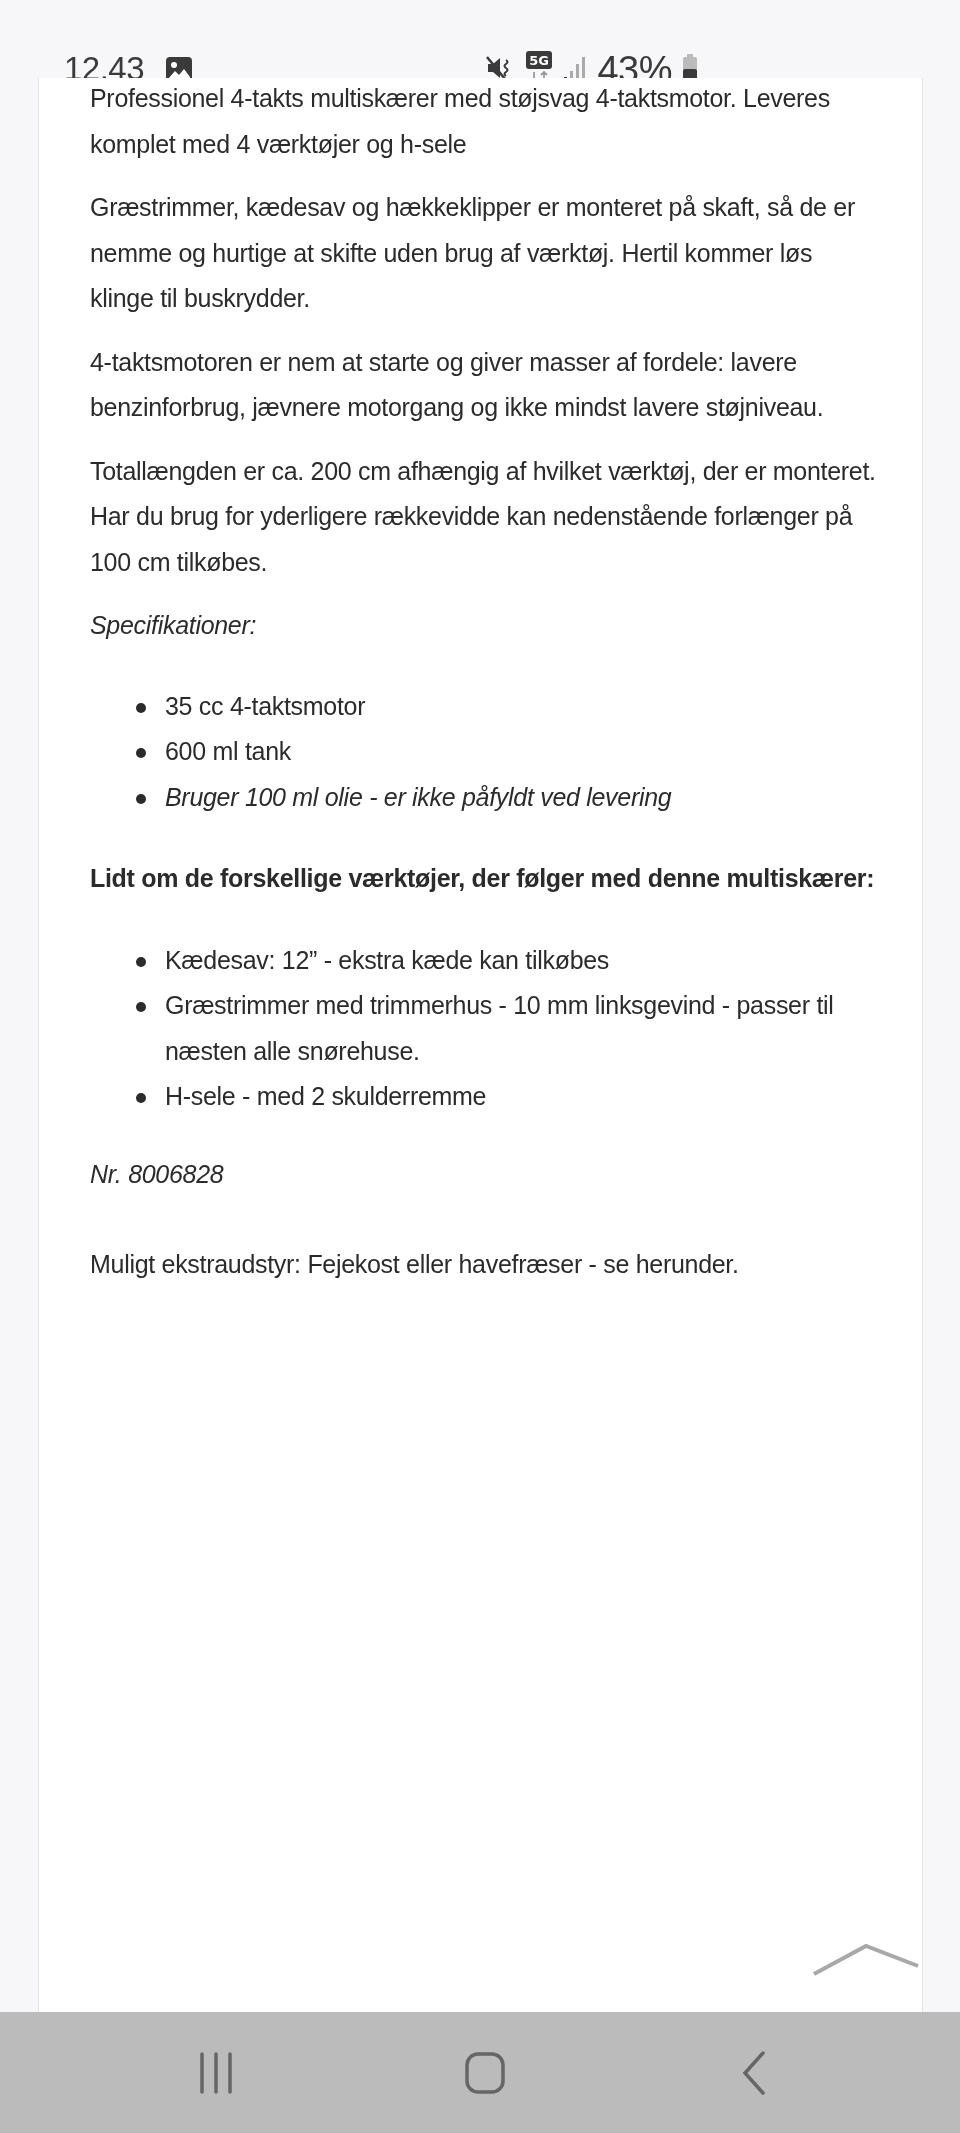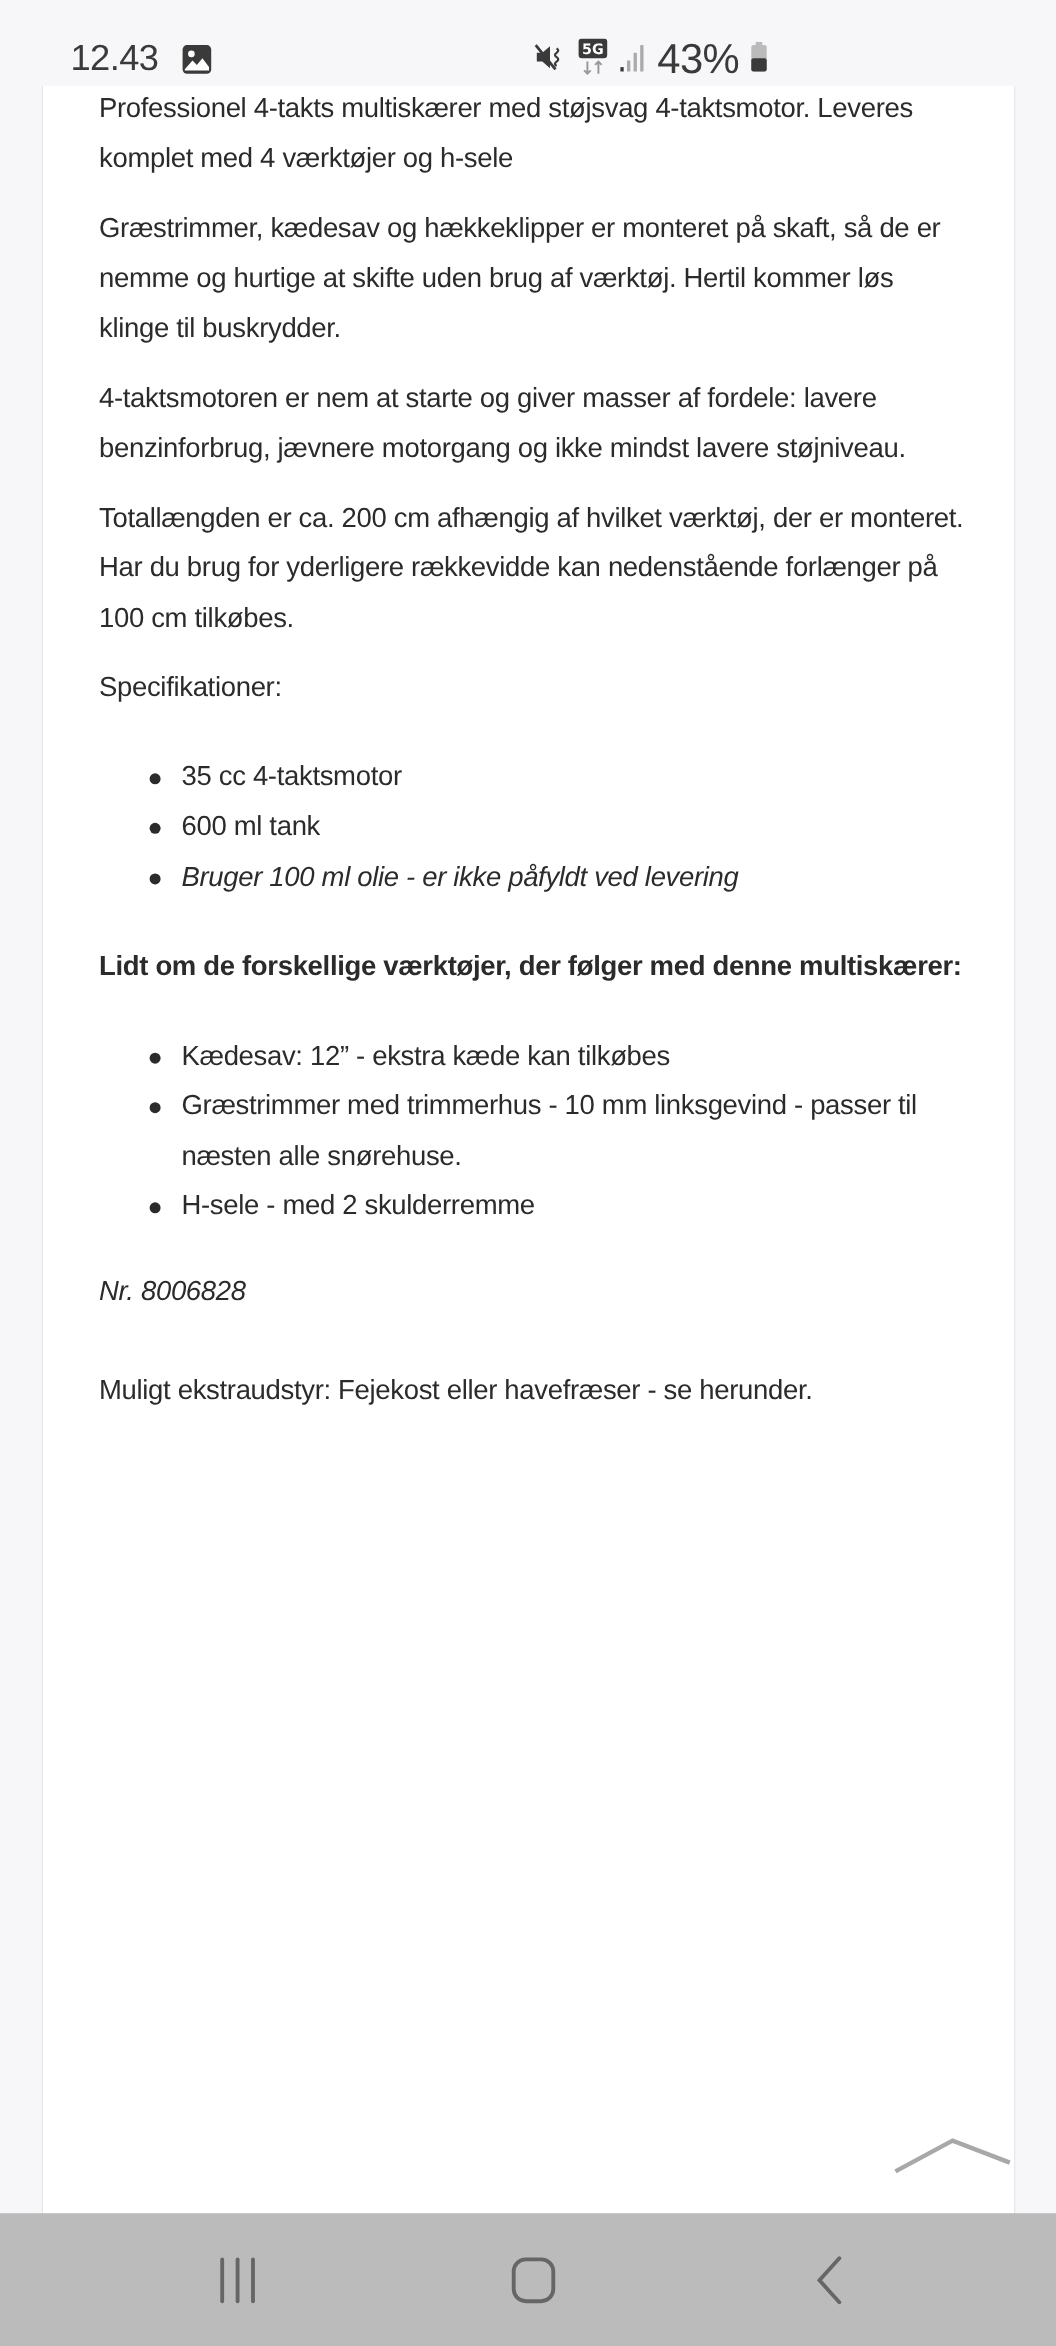--- a/index.html
+++ b/index.html
@@ -1,35 +1,35 @@
 <!DOCTYPE html>
 <html><head>
 <meta charset="utf-8">
 <style>
   * { box-sizing: border-box; margin: 0; padding: 0; }
   html, body { width: 960px; height: 2133px; overflow: hidden; background: #f7f7f9; }
   body { position: relative; font-family: "Liberation Sans", "DejaVu Sans", sans-serif; color: #2a2a2a; }
 
-  .status-bar { position: absolute; left: 0; top: 0; width: 760px; height: 78px; background: #f7f7f9; }
+  .status-bar { position: absolute; left: 0; top: 16px; width: 760px; height: 78px; background: #f7f7f9; }
   .status-time { position: absolute; left: 64px; top: 34px; font-size: 33px; color: #3a3a3a; letter-spacing: -0.5px; }
   .status-left-icon { position: absolute; left: 165px; top: 40px; width: 28px; height: 28px; }
   .status-right { position: absolute; right: 62px; top: 34px; height: 40px; display: flex; align-items: center; gap: 10px; }
   .status-battery-text { font-size: 38px; color: #3a3a3a; letter-spacing: -0.5px; }
 
   .card { position: absolute; left: 38px; top: 78px; width: 885px; height: 1935px; background: #ffffff;
           border-left: 1px solid #e4e4e6; border-right: 1px solid #e4e4e6; }
 
   .content { position: absolute; left: 90px; top: 76px; width: 790px; font-size: 25px; line-height: 45.5px; color: #2b2b2b; letter-spacing: -0.3px; }
   .content p { margin: 0 0 18px 0; }
   .content ul { list-style: none; margin: 0 0 18px 0; padding-left: 75px; }
   .content li { position: relative; }
   .content li::before { content: ""; position: absolute; left: -29px; top: 19px; width: 10px; height: 10px; border-radius: 50%; background: #2b2b2b; }
   .italic { font-style: italic; }
   .bold { font-weight: bold; }
-  .spec-head { margin-bottom: 35px !important; }
+  .spec-head { margin-bottom: 35px !important; font-style: italic; }
   .tools-head { margin-top: 36px !important; margin-bottom: 36px !important; }
   .nr { margin-top: 32px !important; margin-bottom: 45px !important; font-style: italic; }
 
   .scroll-top { position: absolute; left: 812px; top: 1942px; width: 108px; height: 36px; }
 
   .nav-bar { position: absolute; left: 0; top: 2012px; width: 960px; height: 121px; background: #bbbbbb; }
   .nav-btn { position: absolute; top: 36px; width: 60px; height: 50px; display: flex; align-items: center; justify-content: center; }
 </style>
 </head>
 <body>

